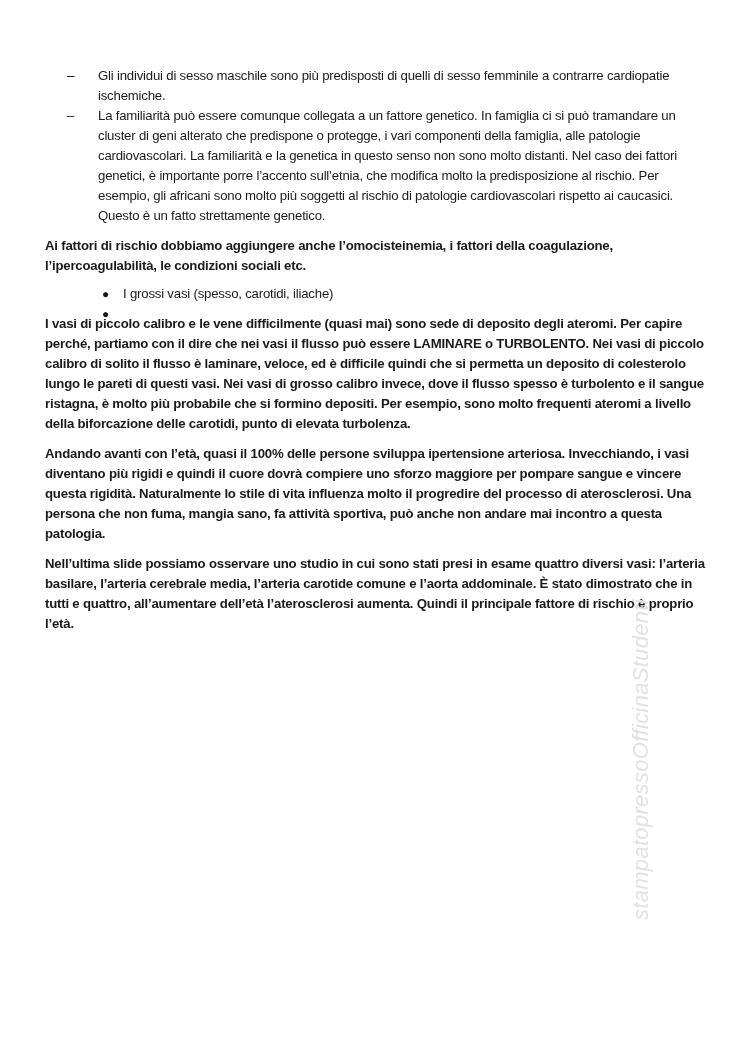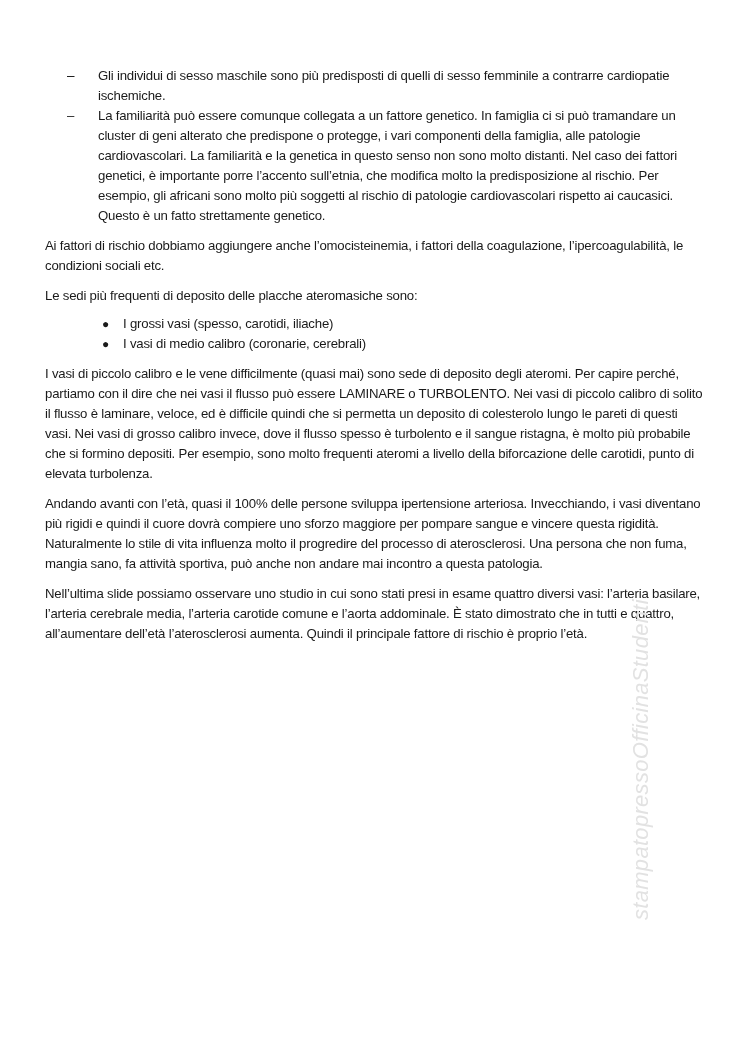--- a/index.html
+++ b/index.html
@@ -2,43 +2,42 @@
 <html><head>
   <meta charset="utf-8">
   <style>
     html, body { margin: 0; padding: 0; background: #ffffff; }
     body { width: 744px; height: 1052px; position: relative; overflow: hidden;
       font-family: "Liberation Sans", sans-serif; color: #1a1a1a; }
     .page { position: absolute; left: 45px; top: 66px; width: 660px; font-size: 13.2px; line-height: 20px; letter-spacing: -0.2px; }
     .dash-list { list-style: none; margin: 0; padding: 0; }
     .dash-list li { position: relative; padding-left: 53px; margin: 0; }
     .dash-list li .dash { position: absolute; left: 22px; top: 0; }
-    p { margin: 10px 0 0 0; }
+    p { margin: 10px 0 0 0; font-weight: bold; }
     .bullet-list { list-style: none; margin: 8px 0 0 0; padding: 0; }
     .bullet-list li { position: relative; padding-left: 78px; }
     .bullet-list li .dot { position: absolute; left: 57px; top: 0; font-size: 12px; }
     .watermark { position: absolute; left: 628px; top: 920px; transform-origin: left top; transform: rotate(-90deg);
       font-size: 22px; font-style: italic; color: #e2e2e2; white-space: nowrap; letter-spacing: 0.3px; }
   </style>
 </head>
 <body>
 
 <div class="page">
   <ul class="dash-list">
     <li><span class="dash">–</span></li>
     <li><span class="dash">–</span><span>Gli individui di sesso maschile sono più predisposti di quelli di sesso femminile a contrarre cardiopatie ischemiche.</span></li>
     <li><span class="dash">–</span><span>La familiarità può essere comunque collegata a un fattore genetico. In famiglia ci si può tramandare un cluster di geni alterato che predispone o protegge, i vari componenti della famiglia, alle patologie cardiovascolari. La familiarità e la genetica in questo senso non sono molto distanti. Nel caso dei fattori genetici, è importante porre l’accento sull’etnia, che modifica molto la predisposizione al rischio. Per esempio, gli africani sono molto più soggetti al rischio di patologie cardiovascolari rispetto ai caucasici. Questo è un fatto strettamente genetico.</span></li>
   </ul>
 
   <p>Ai fattori di rischio dobbiamo aggiungere anche l’omocisteinemia, i fattori della coagulazione, l’ipercoagulabilità, le condizioni sociali etc.</p>
-  <p>Le sedi più frequenti di deposito delle placche ateromasiche sono:</p>
 
   <ul class="bullet-list">
     <li><span class="dot">●</span><span>I grossi vasi (spesso, carotidi, iliache)</span></li>
-    <li><span class="dot">●</span><span>I vasi di medio calibro (coronarie, cerebrali)</span></li>
+    <li><span class="dot">●</span></li>
   </ul>
 
   <p>I vasi di piccolo calibro e le vene difficilmente (quasi mai) sono sede di deposito degli ateromi. Per capire perché, partiamo con il dire che nei vasi il flusso può essere LAMINARE o TURBOLENTO. Nei vasi di piccolo calibro di solito il flusso è laminare, veloce, ed è difficile quindi che si permetta un deposito di colesterolo lungo le pareti di questi vasi. Nei vasi di grosso calibro invece, dove il flusso spesso è turbolento e il sangue ristagna, è molto più probabile che si formino depositi. Per esempio, sono molto frequenti ateromi a livello della biforcazione delle carotidi, punto di elevata turbolenza.</p>
   <p>Andando avanti con l’età, quasi il 100% delle persone sviluppa ipertensione arteriosa. Invecchiando, i vasi diventano più rigidi e quindi il cuore dovrà compiere uno sforzo maggiore per pompare sangue e vincere questa rigidità. Naturalmente lo stile di vita influenza molto il progredire del processo di aterosclerosi. Una persona che non fuma, mangia sano, fa attività sportiva, può anche non andare mai incontro a questa patologia.</p>
   <p>Nell’ultima slide possiamo osservare uno studio in cui sono stati presi in esame quattro diversi vasi: l’arteria basilare, l’arteria cerebrale media, l’arteria carotide comune e l’aorta addominale. È stato dimostrato che in tutti e quattro, all’aumentare dell’età l’aterosclerosi aumenta. Quindi il principale fattore di rischio è proprio l’età.</p>
 </div>
 
 <div class="watermark">stampatopressoOfficinaStudenti</div>
 
 </body></html>

